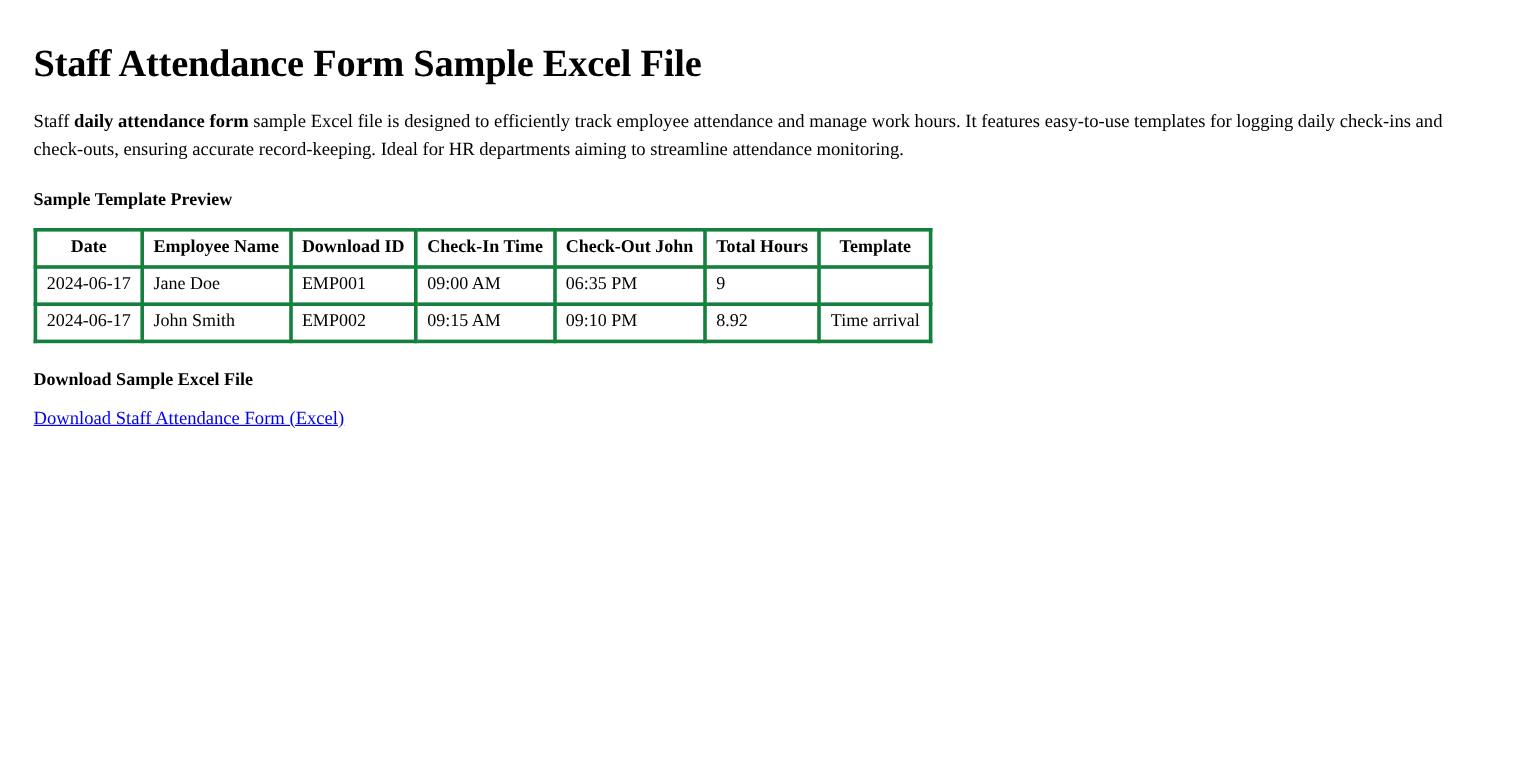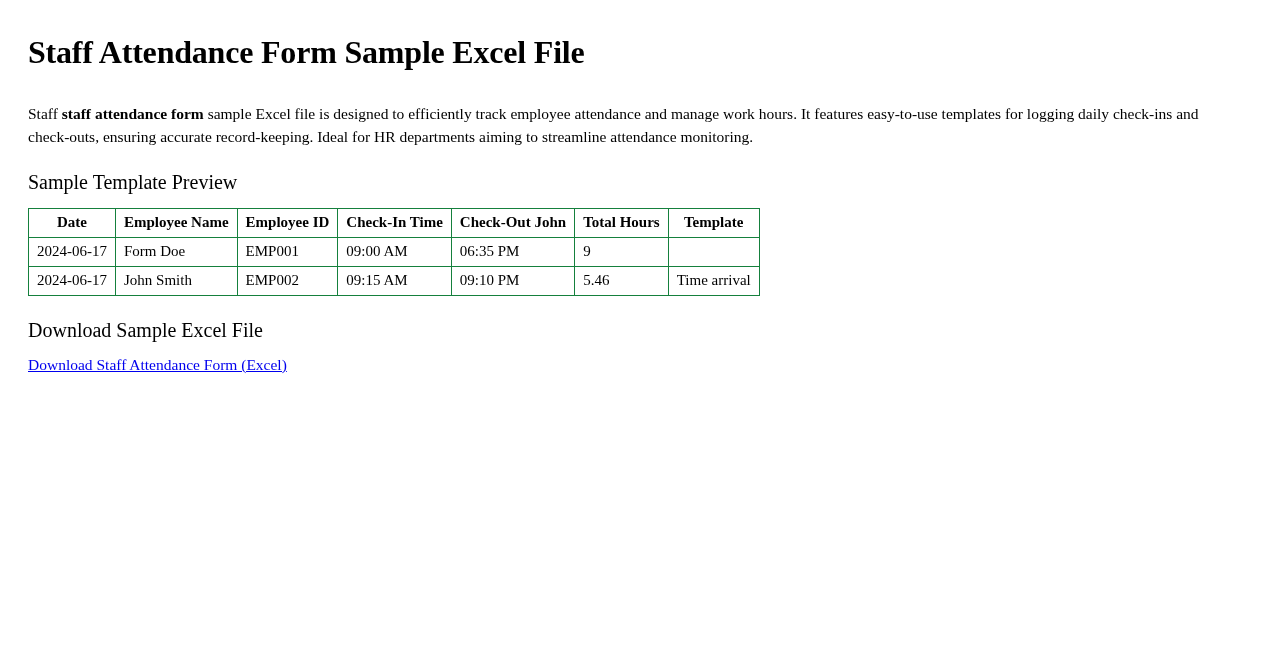--- a/index.html
+++ b/index.html
@@ -12,47 +12,47 @@
     font-family: "Liberation Serif", "DejaVu Serif", serif;
     color: #000000;
     width: 1278px;
     min-height: 650px;
     box-sizing: border-box;
     padding: 20px 28px 28px 28px;
   }
   h1.page-title {
     font-size: 32px;
     font-weight: bold;
-    margin: 13px 0 32px 0;
+    margin: 13px 0 20px 0;
     line-height: 1.2;
     letter-spacing: -0.2px;
   }
   p.intro {
     font-size: 15.5px;
     line-height: 1.45;
     margin: 0 0 22px 0;
     max-width: 1210px;
   }
   p.intro strong {
     font-weight: bold;
   }
   h2.section-title {
-    font-size: 20px;
-    font-weight: normal;
+    font-size: 15px;
+    font-weight: bold;
     margin: 22px 0 14px 0;
     line-height: 1.2;
   }
   table.preview-table {
     border-collapse: collapse;
     margin: 0 0 10px 0;
     font-size: 15px;
   }
   table.preview-table th,
   table.preview-table td {
-    border: 1px solid #15803d;
+    border: 3px solid #15803d;
     padding: 3px 8px;
     text-align: left;
     vertical-align: top;
     line-height: 1.45;
     white-space: nowrap;
   }
   table.preview-table th {
     font-weight: bold;
     text-align: center;
   }
@@ -66,53 +66,53 @@
   }
   .download-wrap {
     margin-top: 0;
   }
 </style>
 </head>
 <body>
 
 <h1 class="page-title">Staff Attendance Form Sample Excel File</h1>
 
-<p class="intro"><span>Staff </span><strong>staff attendance form</strong><span> sample Excel file is designed to efficiently track employee attendance and manage work hours. It features easy-to-use templates for logging daily check-ins and check-outs, ensuring accurate record-keeping. Ideal for HR departments aiming to streamline attendance monitoring.</span></p>
+<p class="intro"><span>Staff </span><strong>daily attendance form</strong><span> sample Excel file is designed to efficiently track employee attendance and manage work hours. It features easy-to-use templates for logging daily check-ins and check-outs, ensuring accurate record-keeping. Ideal for HR departments aiming to streamline attendance monitoring.</span></p>
 
 <h2 class="section-title">Sample Template Preview</h2>
 
 <table class="preview-table">
   <thead>
     <tr>
       <th>Date</th>
       <th>Employee Name</th>
-      <th>Employee ID</th>
+      <th>Download ID</th>
       <th>Check-In Time</th>
       <th>Check-Out John</th>
       <th>Total Hours</th>
       <th>Template</th>
     </tr>
   </thead>
   <tbody>
     <tr>
       <td class="col-date">2024-06-17</td>
-      <td>Form Doe</td>
+      <td>Jane Doe</td>
       <td>EMP001</td>
       <td>09:00 AM</td>
       <td>06:35 PM</td>
       <td>9</td>
       <td>&nbsp;</td>
     </tr>
     <tr>
       <td class="col-date">2024-06-17</td>
       <td>John Smith</td>
       <td>EMP002</td>
       <td>09:15 AM</td>
       <td>09:10 PM</td>
-      <td>5.46</td>
+      <td>8.92</td>
       <td>Time arrival</td>
     </tr>
   </tbody>
 </table>
 
 <h2 class="section-title">Download Sample Excel File</h2>
 
 <div class="download-wrap">
   <a class="download-link" href="#">Download Staff Attendance Form (Excel)</a>
 </div>

